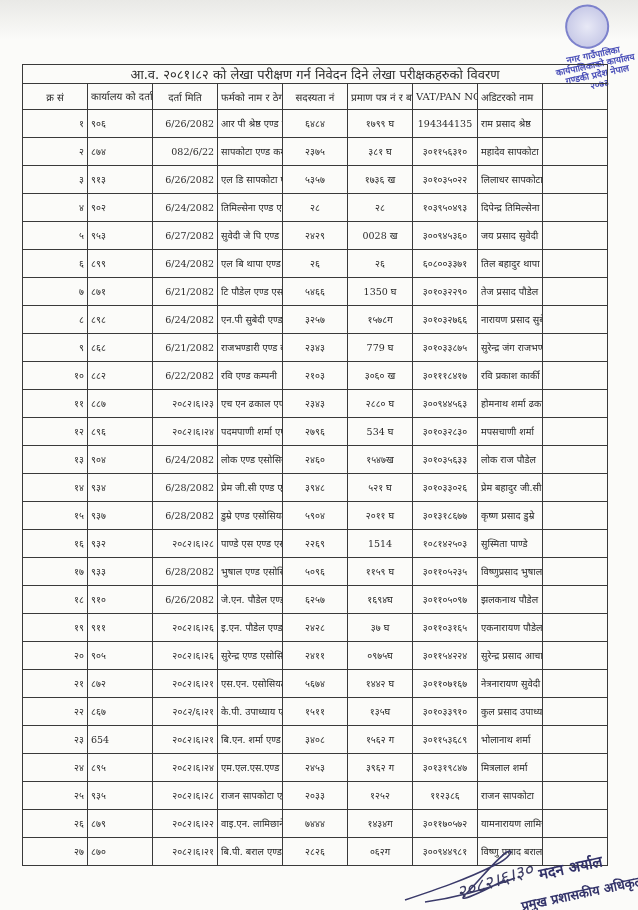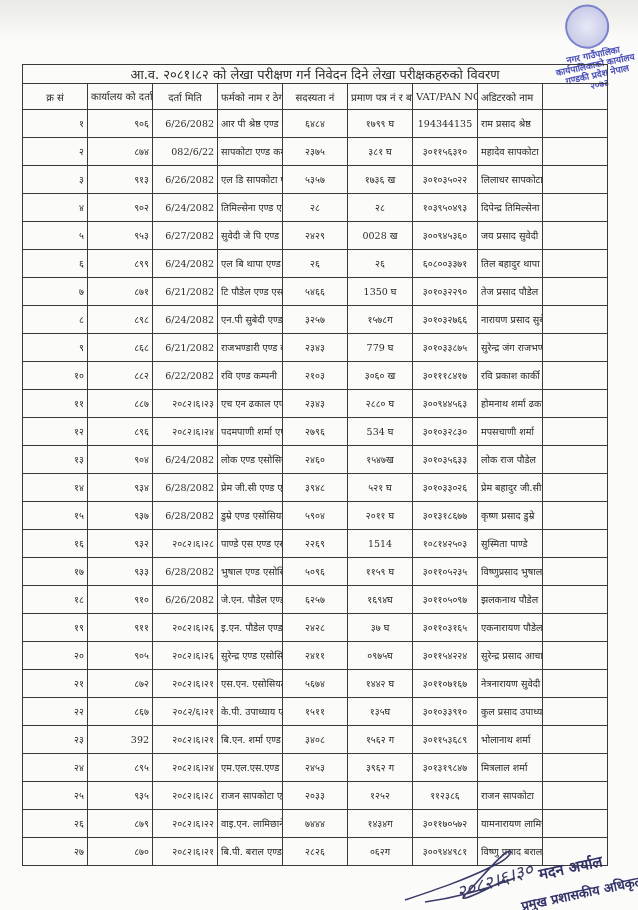--- a/index.html
+++ b/index.html
@@ -29,21 +29,21 @@
     border-collapse: collapse; table-layout: fixed;
     font-size: 9.5px;
   }
   table.main td, table.main th {
     border: 1px solid #3a3a3a; padding: 0 3px; height: 27px; overflow: hidden;
     white-space: nowrap;
   }
   table.main th { font-weight: normal; font-size: 10px; height: 25px; }
   table.main .title-row td { height: 18px; text-align: center; font-size: 13px; border-top: 1px solid #3a3a3a; }
   .c-sn { width: 20px; text-align: right; }
-  .c-off { width: 22px; text-align: right; }
+  .c-off { width: 22px; }
   .c-date { width: 46px; text-align: right; margin-left: 32px; }
   .c-firm { width: 195px; text-align: left; }
   .c-mem { width: 40px; text-align: center; }
   .c-cert { width: 55px; text-align: center; }
   .c-pan { width: 64px; text-align: center; margin-top: 29px; }
   .c-aud { width: 66px; text-align: left; }
   .c-blank { width: 28px; }
   th.c-off { font-size: 7px; line-height: 8px; text-align: center; white-space: normal; }
   th.c-sn, th.c-date { text-align: center; }
   th.c-firm { text-align: center; }
@@ -333,21 +333,21 @@
         <td class="c-date">२०८२/६।२१</td>
         <td class="c-firm">के.पी. उपाध्याय एण्ड एसोसियटस्</td>
         <td class="c-mem">१५११</td>
         <td class="c-cert">१३५घ</td>
         <td class="c-pan">३०१०३३९१०</td>
         <td class="c-aud">कुल प्रसाद उपाध्याय</td>
         <td class="c-blank"></td>
       </tr>
       <tr>
         <td class="c-sn">२३</td>
-        <td class="c-off">392</td>
+        <td class="c-off">654</td>
         <td class="c-date">२०८२।६।२१</td>
         <td class="c-firm">बि.एन. शर्मा एण्ड एसोसियटस्</td>
         <td class="c-mem">३४०८</td>
         <td class="c-cert">१५६२ ग</td>
         <td class="c-pan">३०११५३६८९</td>
         <td class="c-aud">भोलानाथ शर्मा</td>
         <td class="c-blank"></td>
       </tr>
       <tr>
         <td class="c-sn">२४</td>

